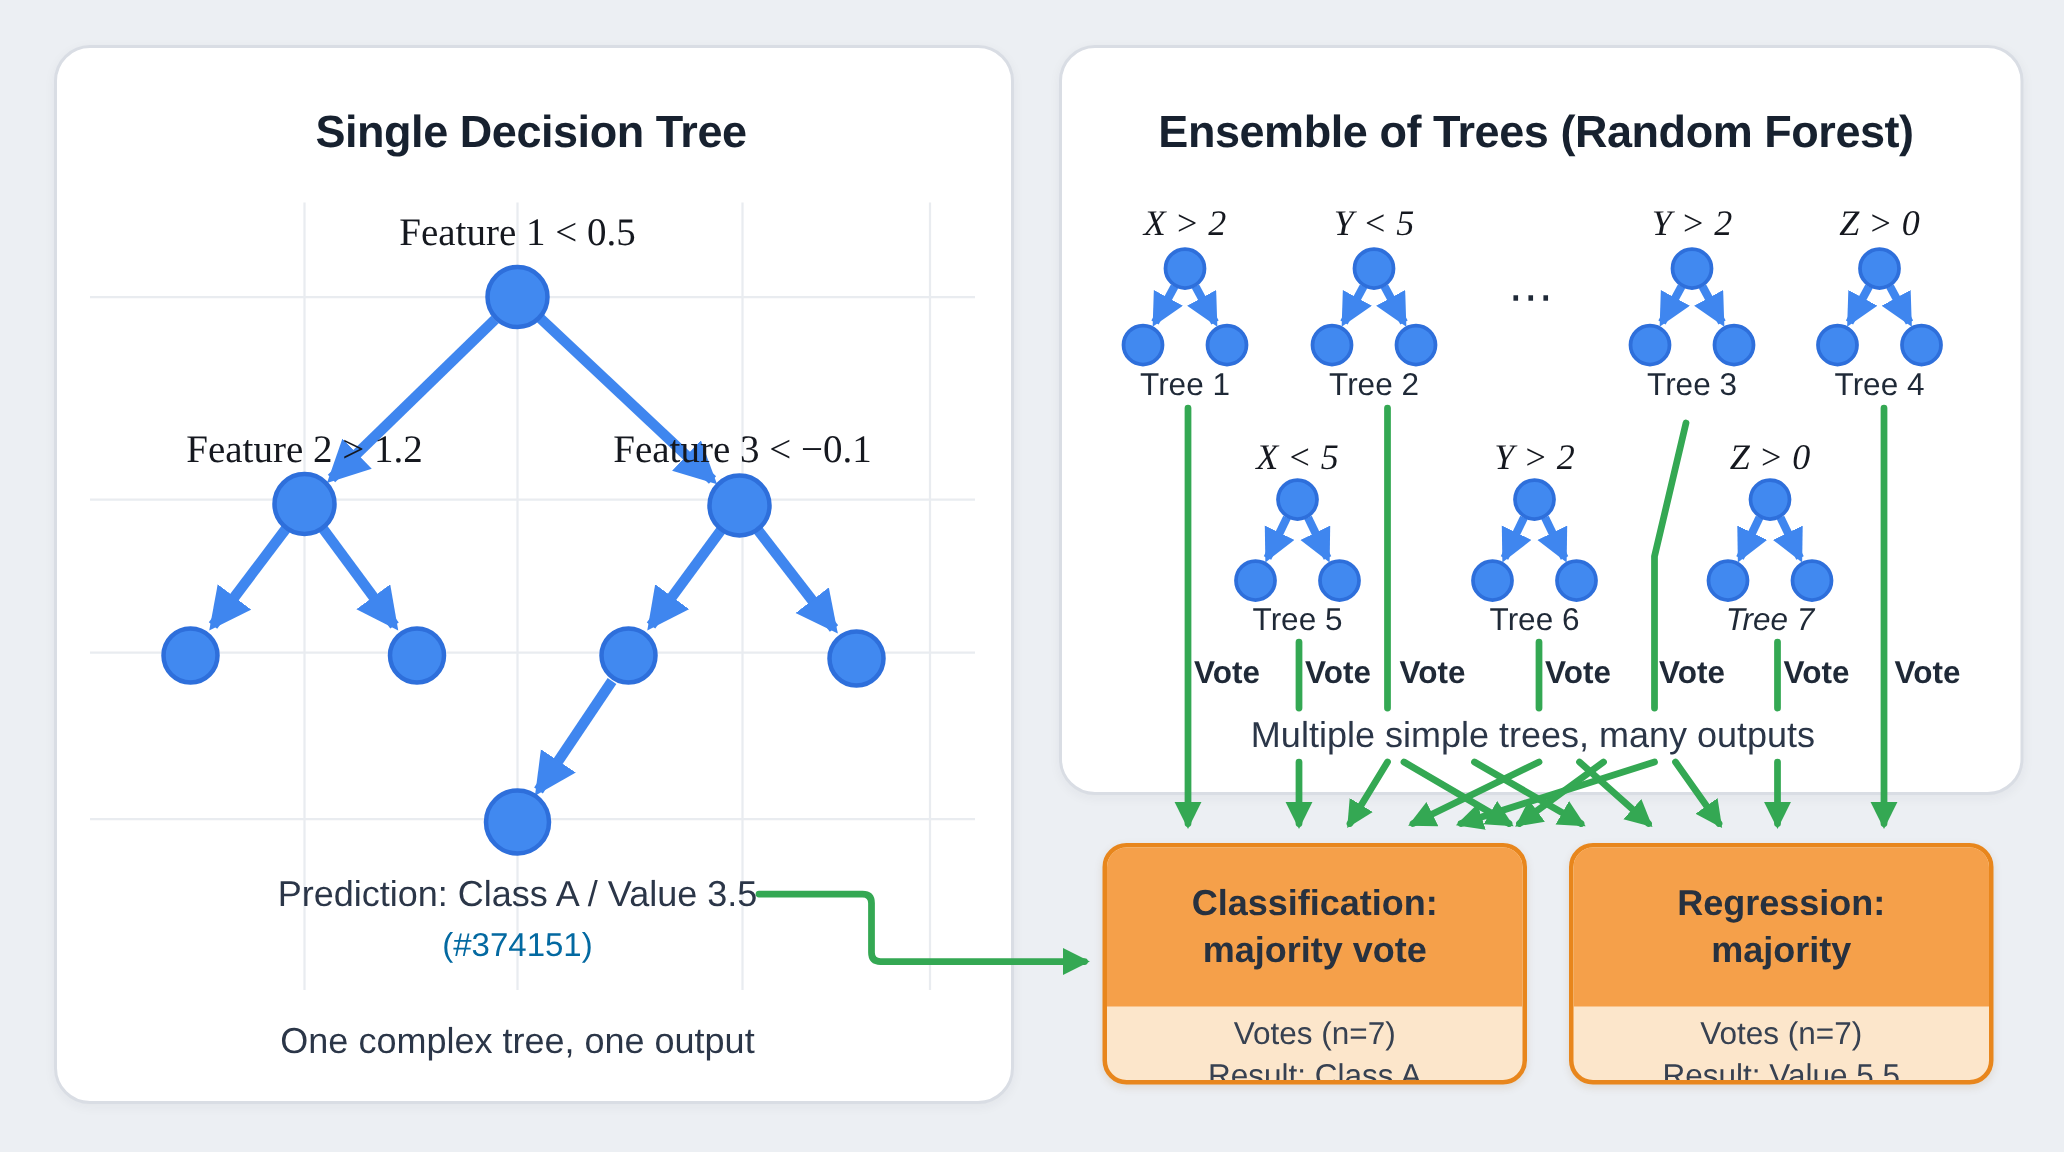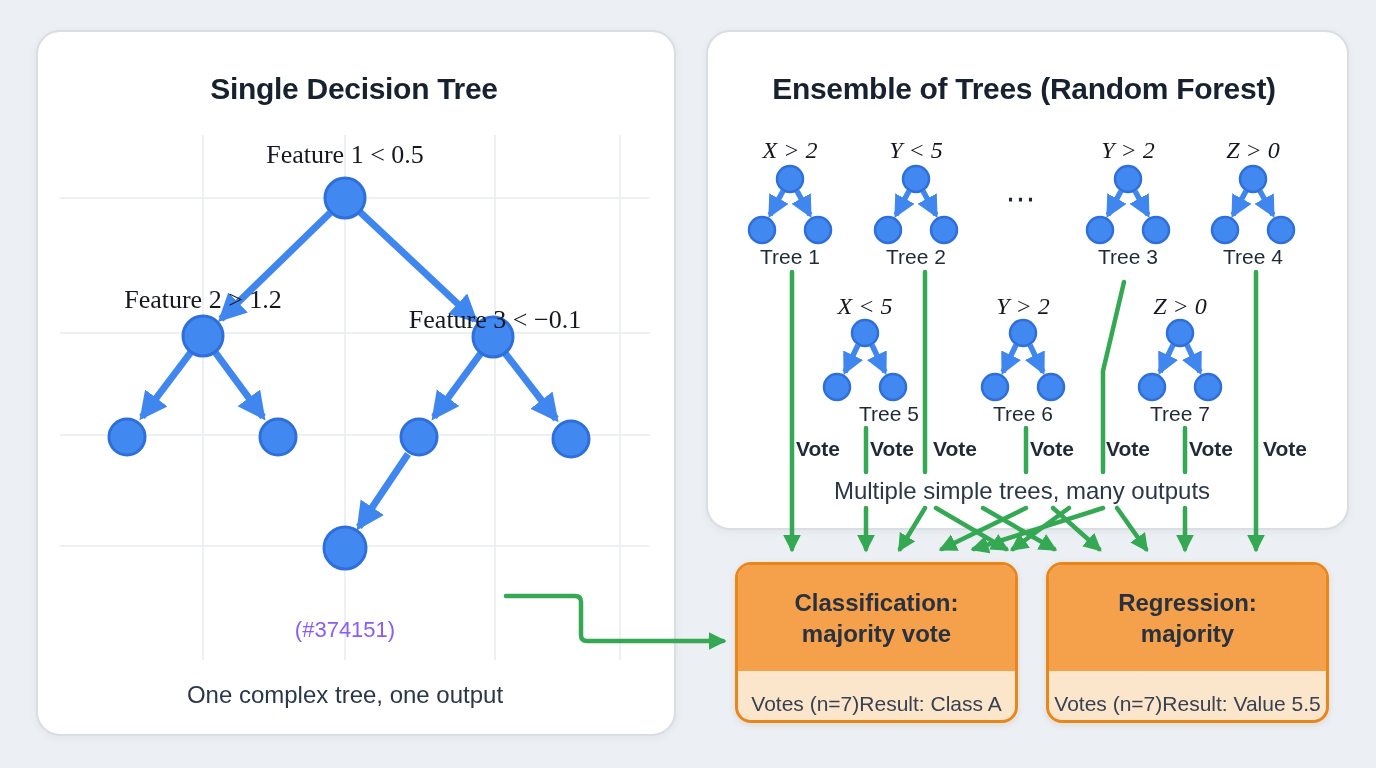--- a/index.html
+++ b/index.html
@@ -10,30 +10,30 @@
   #left-panel{left:36px;top:30px;width:636px;height:702px;}
   #right-panel{left:706px;top:30px;width:639px;height:496px;}
   svg#overlay{position:absolute;left:0;top:0;pointer-events:none;}
   .txt{position:absolute;transform:translate(-50%,-50%);white-space:nowrap;color:#2d3748;}
   .panel-title{font-size:30px;font-weight:700;color:#17212f;letter-spacing:-0.3px;}
   .math{font-family:"Liberation Serif",serif;font-size:26px;color:#15181f;}
   .math-it{font-family:"Liberation Serif",serif;font-style:italic;font-size:24px;color:#15181f;}
   .tree-label{font-size:21px;color:#1f2937;}
   .vote{font-size:21px;color:#1f2937;font-weight:bold;}
   .caption{font-size:24px;color:#2b3648;}
-  .hexnote{font-size:22px;color:#8b5cf6;}
+  .hexnote{font-size:22px;color:#0369a1;}
   .dots{font-family:"Liberation Serif",serif;font-size:30px;color:#1f2937;letter-spacing:3px;}
   .obox{position:absolute;width:277px;height:155px;border:3px solid #e8861c;border-radius:16px;
         overflow:hidden;background:#fce6cb;box-shadow:0 2px 6px rgba(120,70,10,0.12);}
   #class-box{left:735px;top:562px;}
   #reg-box{left:1046px;top:562px;}
   .obox .head{height:106px;background:#f5a04a;display:flex;flex-direction:column;
               align-items:center;justify-content:center;line-height:1.3;}
   .obox .head div{font-size:24px;font-weight:700;color:#27313f;}
-  .obox .bodyrows{height:65px;display:flex;flex-direction:row;align-items:center;
+  .obox .bodyrows{height:65px;display:flex;flex-direction:column;align-items:center;
                   justify-content:center;line-height:1.32;}
   .obox .bodyrows div{font-size:21px;color:#374151;}
 </style>
 </head>
 <body>
 
 <div id="stage">
 
   <div class="panel" id="left-panel"></div>
   <div class="panel" id="right-panel"></div>
@@ -160,42 +160,43 @@
       <path d="M983,508 L1054,549" marker-end="url(#ag)"></path>
       <path d="M1053,508 L1099,549" marker-end="url(#ag)"></path>
       <path d="M1117,508 L1146,549" marker-end="url(#ag)"></path>
       <path d="M1185,508 L1185,549" marker-end="url(#ag)"></path>
     </g>
   </svg>
 
   <div class="txt panel-title" style="left:354px;top:89px;">Single Decision Tree</div>
   <div class="txt math" style="left:345px;top:155px;">Feature 1 &lt; 0.5</div>
   <div class="txt math" style="left:203px;top:300px;">Feature 2 &gt; 1.2</div>
-  <div class="txt math" style="left:495px;top:300px;margin-top:20px;">Feature 3 &lt; −0.1</div>
+  <div class="txt math" style="left:495px;top:300px;">Feature 3 &lt; −0.1</div>
+  <div class="txt caption" style="left:345px;top:597px;">Prediction: Class A / Value 3.5</div>
   <div class="txt hexnote" style="left:345px;top:630px;">(#374151)</div>
   <div class="txt caption" style="left:345px;top:695px;">One complex tree, one output</div>
 
   <div class="txt panel-title" style="left:1024px;top:89px;">Ensemble of Trees (Random Forest)</div>
   <div class="txt dots" style="left:1022px;top:198px;">⋯</div>
   <div class="txt caption" style="left:1022px;top:491px;">Multiple simple trees, many outputs</div>
   <div id="tree-text-layer">
       <div class="txt math-it" style="left: 790px; top: 150px;">X &gt; 2</div>
       <div class="txt tree-label" style="left: 790px; top: 257px;">Tree 1</div>
       <div class="txt math-it" style="left: 916px; top: 150px;">Y &lt; 5</div>
       <div class="txt tree-label" style="left: 916px; top: 257px;">Tree 2</div>
       <div class="txt math-it" style="left: 1128px; top: 150px;">Y &gt; 2</div>
       <div class="txt tree-label" style="left: 1128px; top: 257px;">Tree 3</div>
       <div class="txt math-it" style="left: 1253px; top: 150px;">Z &gt; 0</div>
       <div class="txt tree-label" style="left: 1253px; top: 257px;">Tree 4</div>
       <div class="txt math-it" style="left: 865px; top: 306px;">X &lt; 5</div>
-      <div class="txt tree-label" style="left: 865px; top: 414px; margin-left: 24px;">Tree 5</div>
+      <div class="txt tree-label" style="left: 865px; top: 414px;">Tree 5</div>
       <div class="txt math-it" style="left: 1023px; top: 306px;">Y &gt; 2</div>
       <div class="txt tree-label" style="left: 1023px; top: 414px;">Tree 6</div>
       <div class="txt math-it" style="left: 1180px; top: 306px;">Z &gt; 0</div>
-      <div class="txt tree-label" style="left: 1180px; top: 414px;">Tree 7</div>
+      <div class="txt tree-label" style="left: 1180px; top: 414px; font-style: italic;">Tree 7</div>
       <div class="txt vote" style="left: 818px; top: 449px;">Vote</div>
       <div class="txt vote" style="left: 892px; top: 449px;">Vote</div>
       <div class="txt vote" style="left: 955px; top: 449px;">Vote</div>
       <div class="txt vote" style="left: 1052px; top: 449px;">Vote</div>
       <div class="txt vote" style="left: 1128px; top: 449px;">Vote</div>
       <div class="txt vote" style="left: 1211px; top: 449px;">Vote</div>
       <div class="txt vote" style="left: 1285px; top: 449px;">Vote</div>
     </div>
 
 </div>

